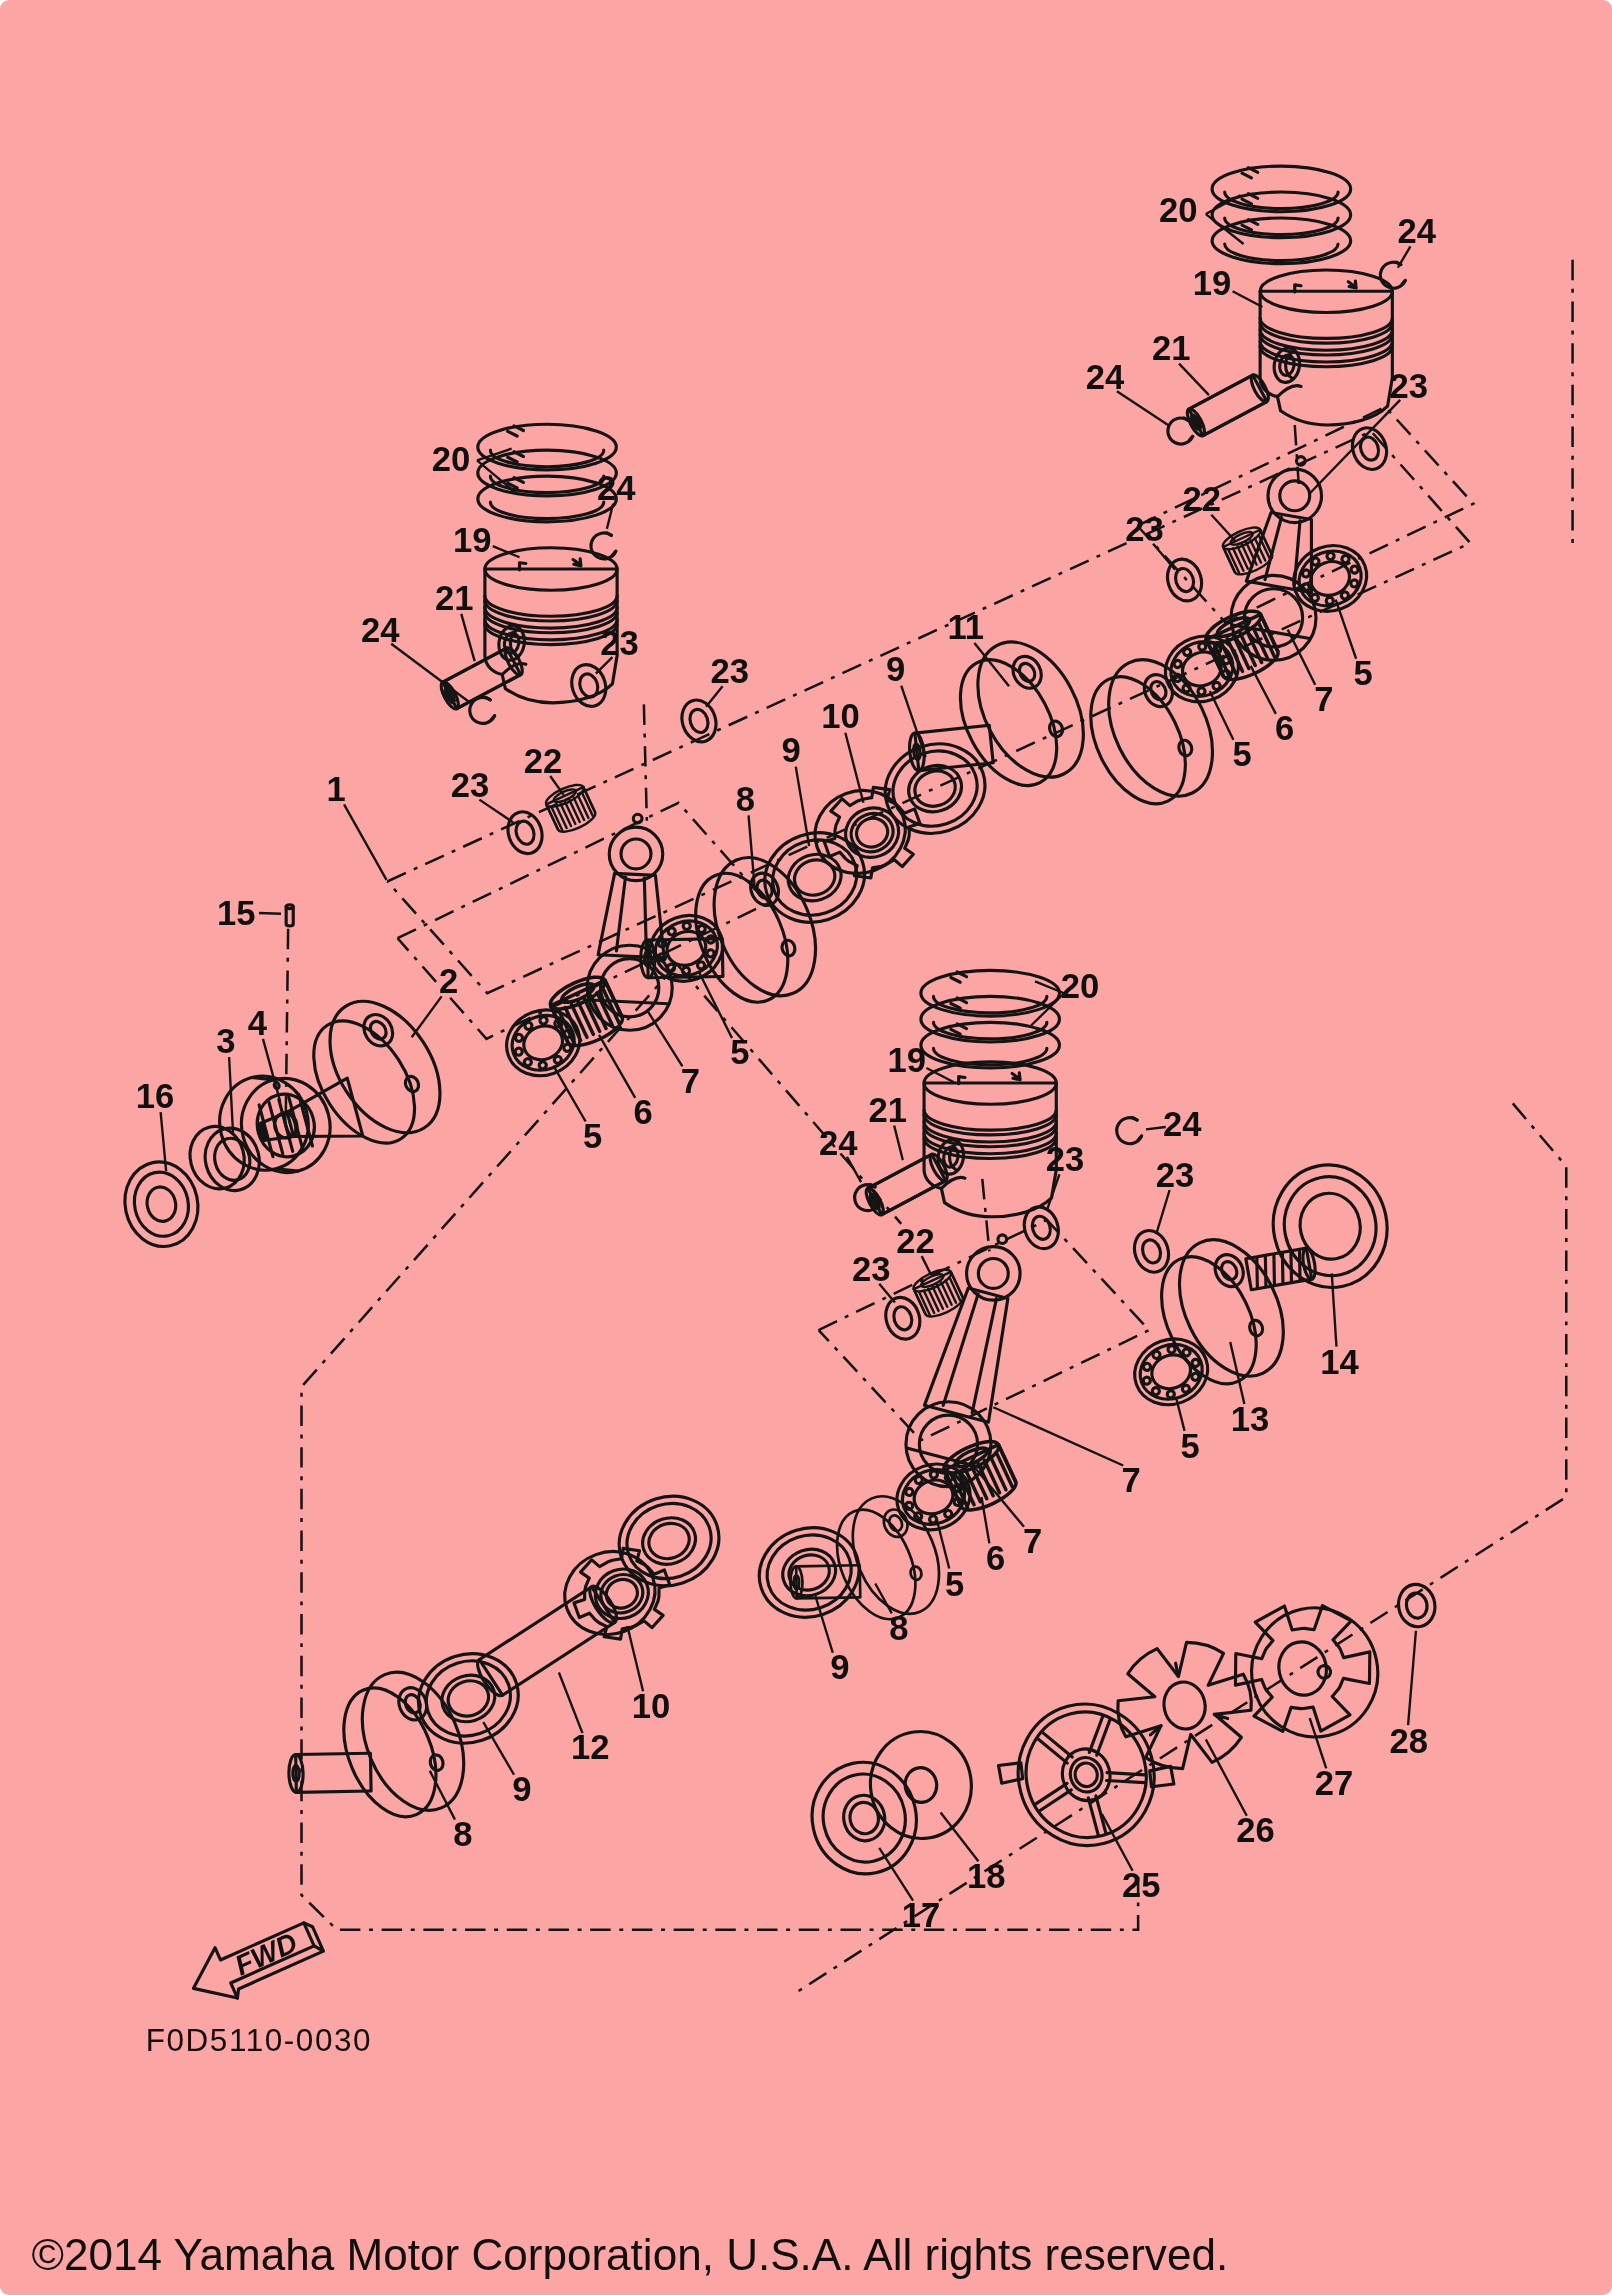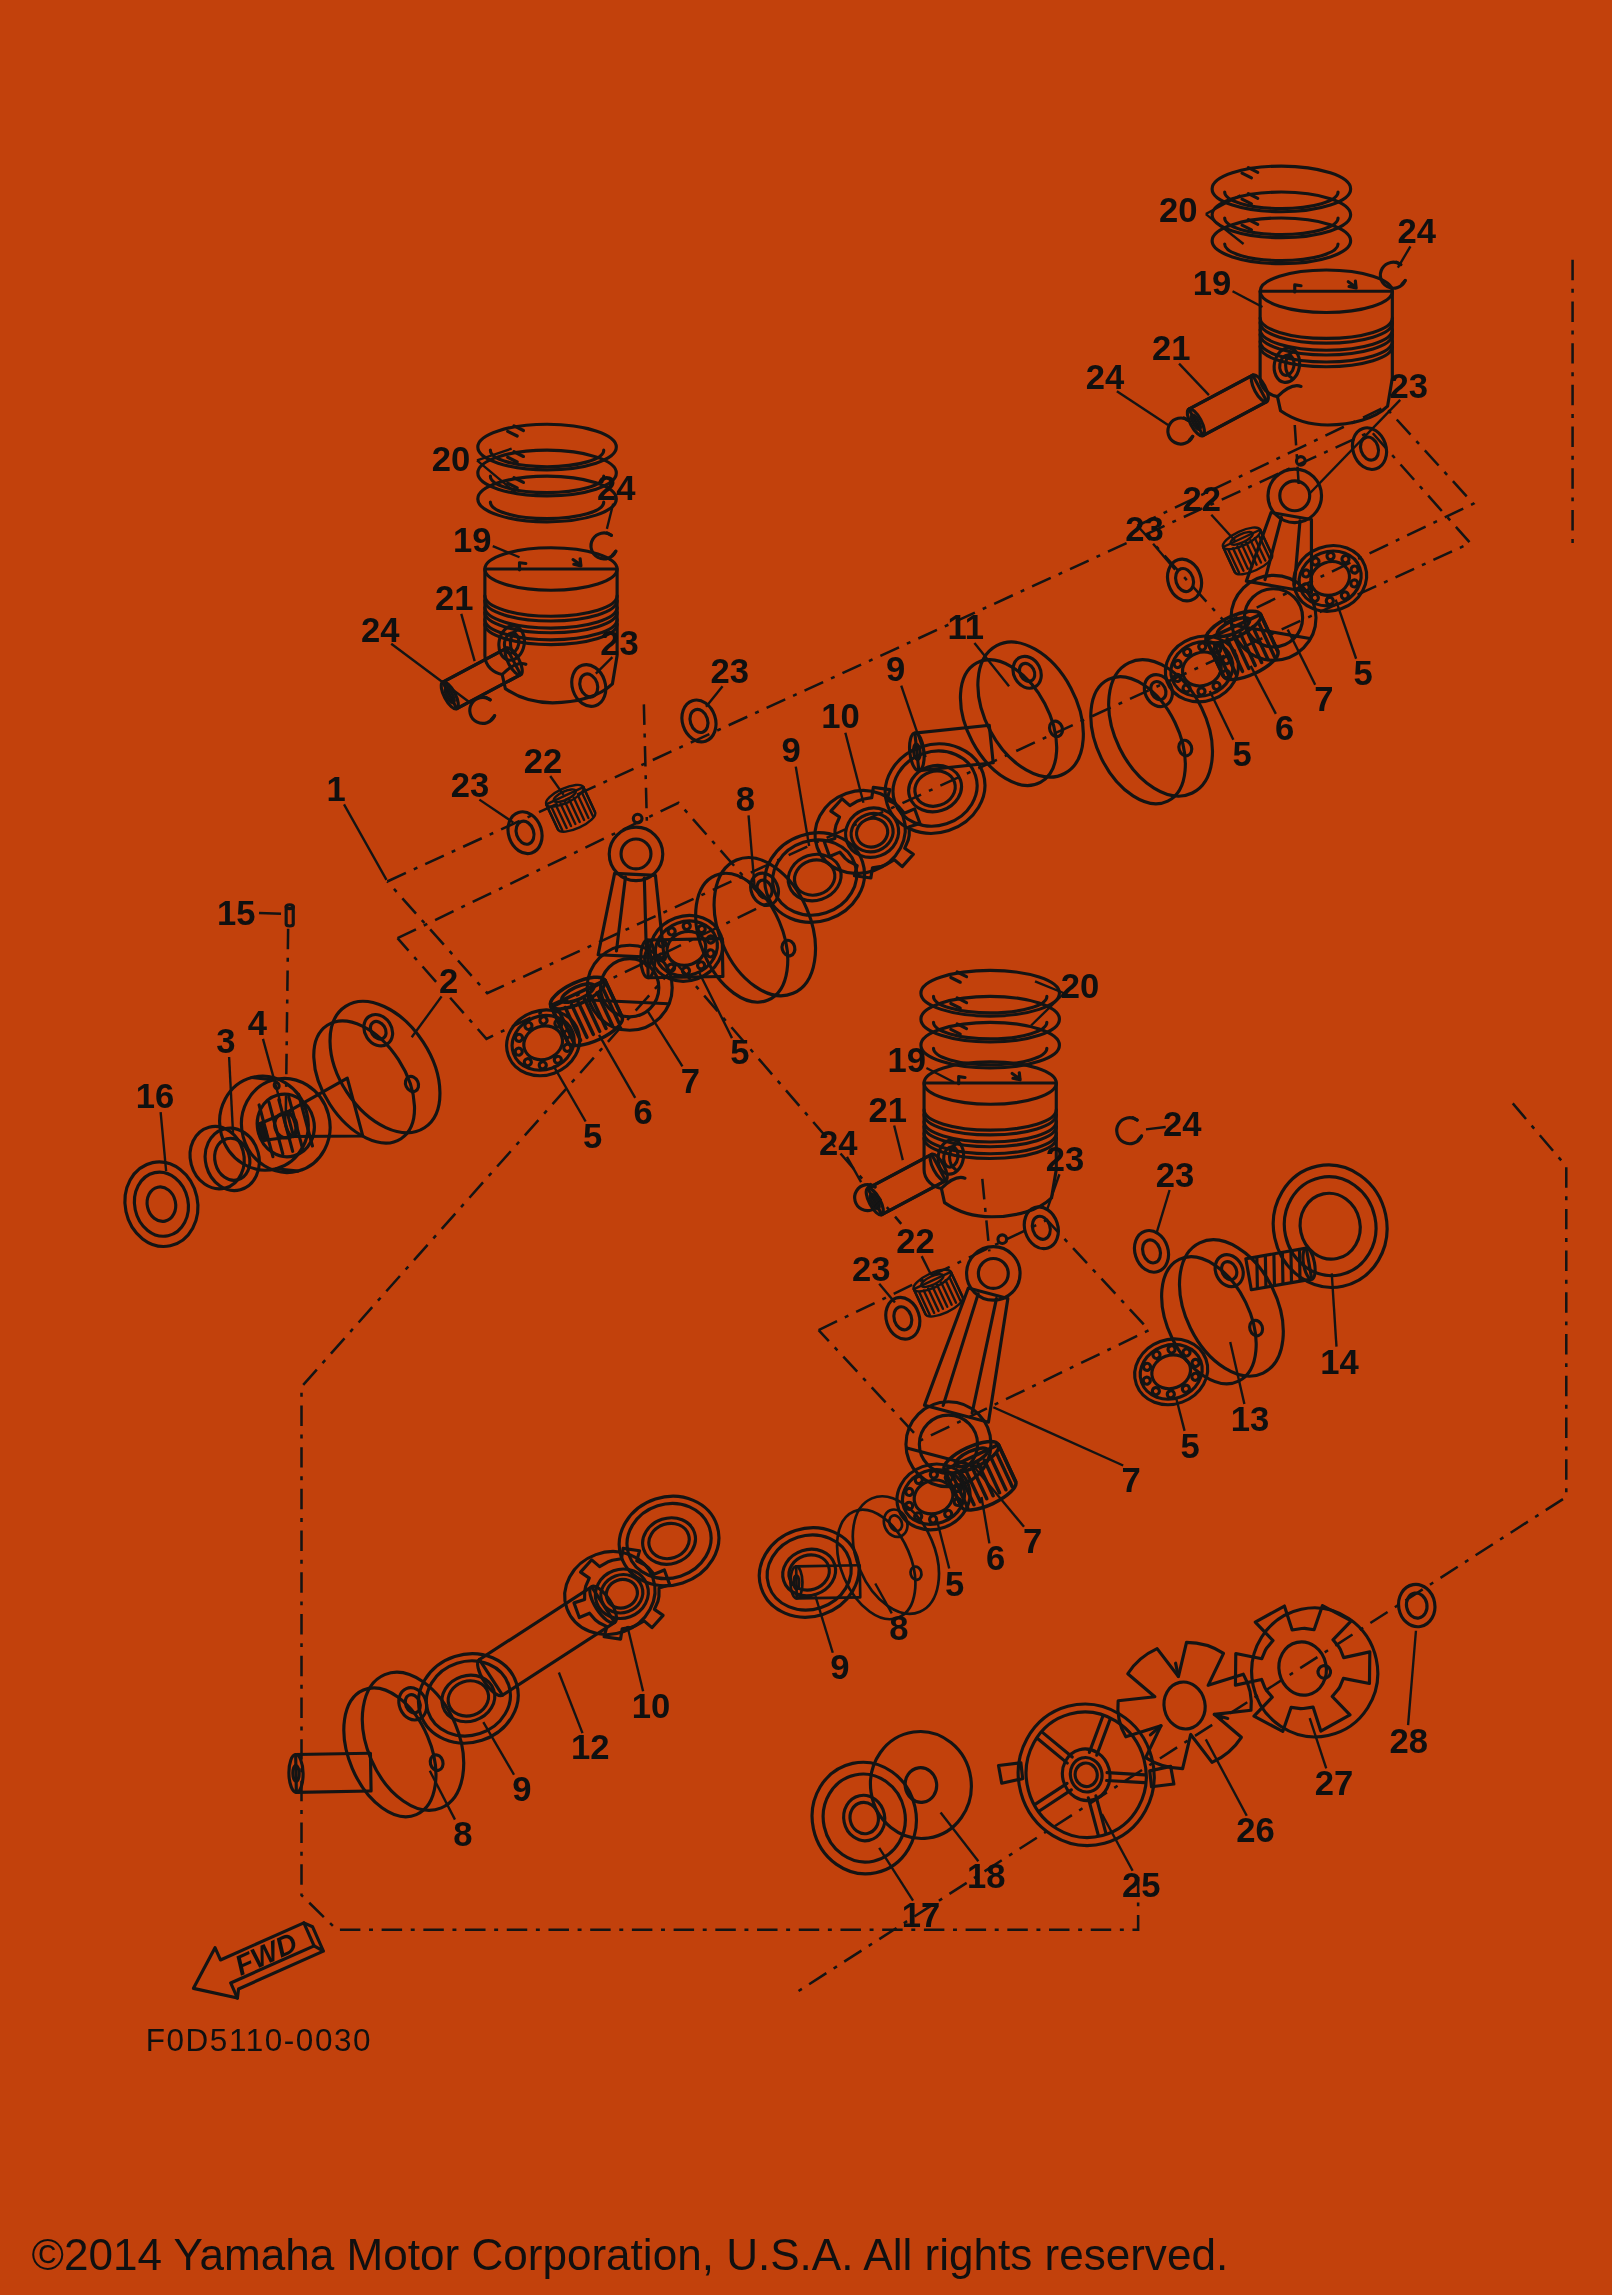--- a/index.html
+++ b/index.html
@@ -1,16 +1,16 @@
 <!DOCTYPE html>
 <html style="font-size:12.6px"><head>
 <meta charset="utf-8">
 <style>
   html,body{margin:0;padding:0;background:#fff;}
-  #page{position:relative;width:1612px;height:2295px;background:#c2410c;overflow:hidden;}
+  #page{position:relative;width:1612px;height:2295px;background:#fca5a5;overflow:hidden;border-radius:9px;}
   svg{position:absolute;left:0;top:0;}
   svg .part{stroke:#141414;fill:none;stroke-width:4;stroke-linecap:round;stroke-linejoin:round;}
   svg .lead{stroke:#141414;stroke-width:3;fill:none;}
   svg .dash{stroke:#141414;stroke-width:3.2;fill:none;stroke-dasharray:26 11 5 11;}
   svg text.callout{font:700 44px "Liberation Sans",sans-serif;fill:#101010;stroke:none;}
   svg text.code{font:400 40px "Liberation Sans",sans-serif;fill:#101010;stroke:none;letter-spacing:2px;}
   svg text.copyright{font:400 56px "Liberation Sans",sans-serif;fill:#101010;stroke:none;}
   svg text.fwd{font:italic 700 36px "Liberation Sans",sans-serif;fill:#101010;stroke:none;}
 </style>
 </head>

